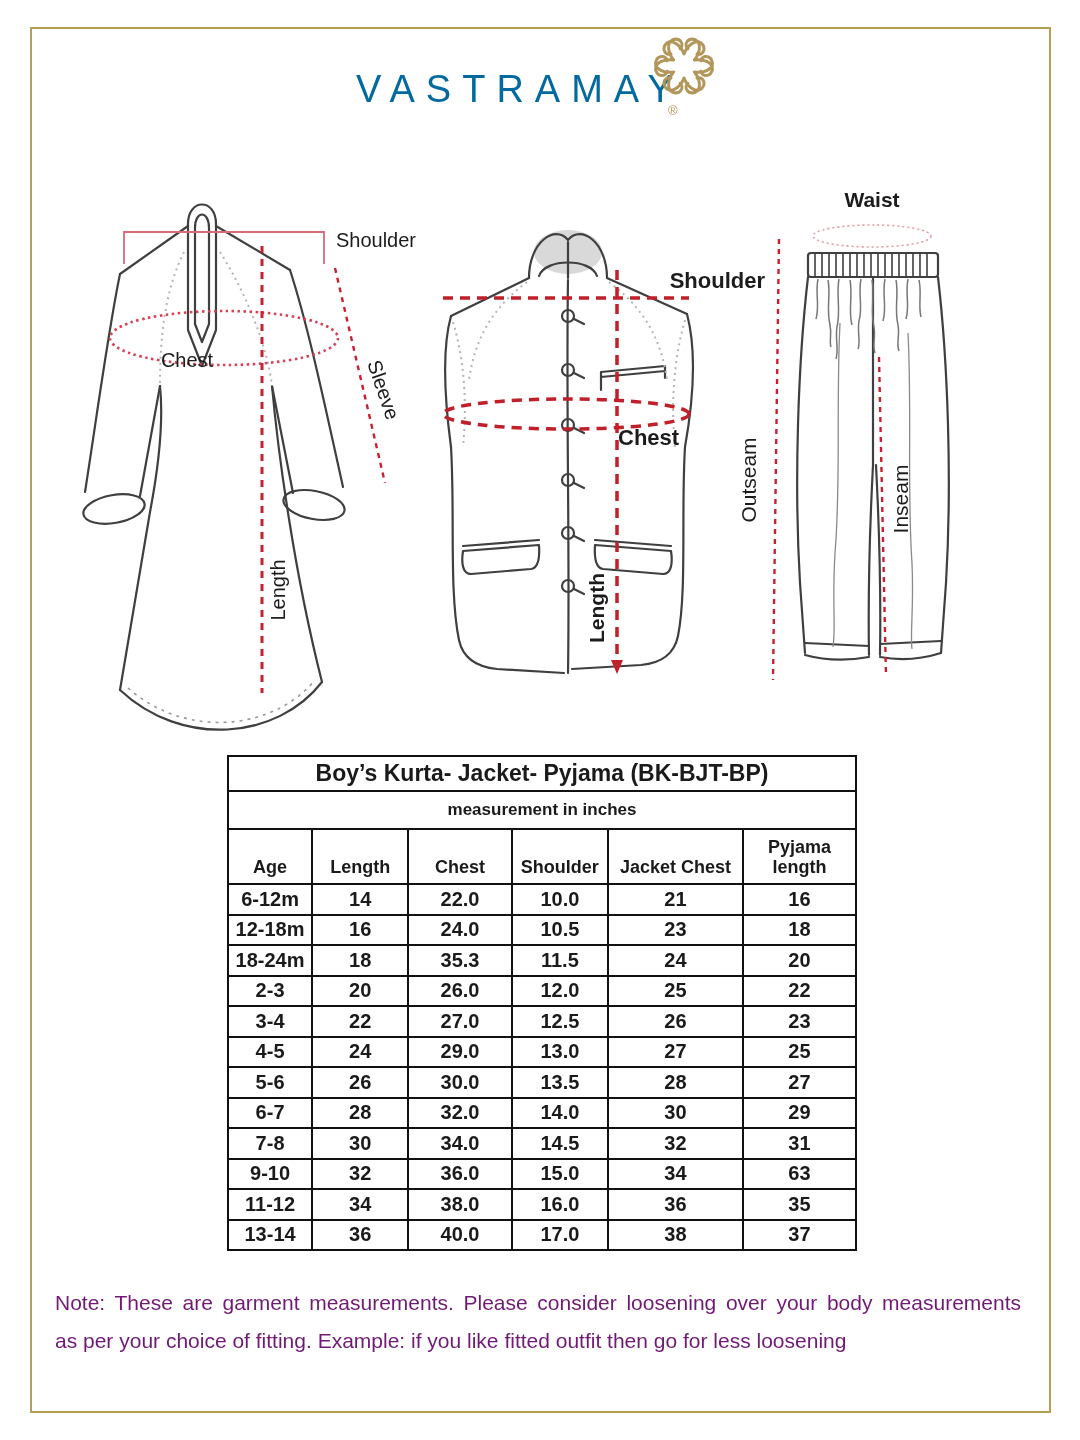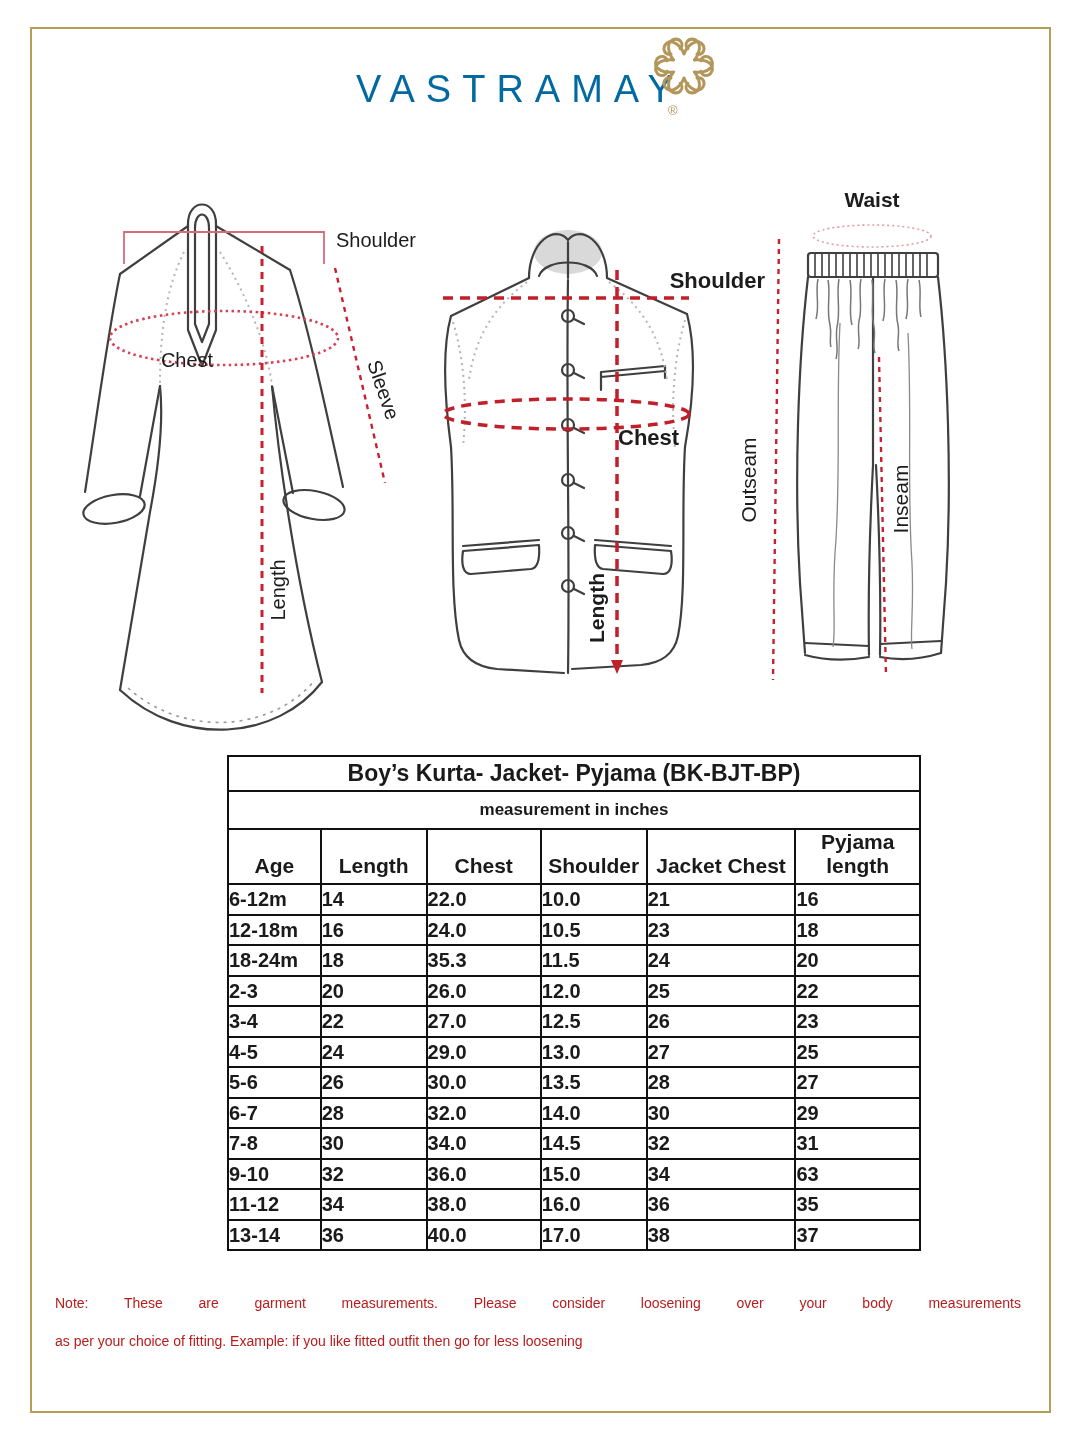--- a/index.html
+++ b/index.html
@@ -25,31 +25,31 @@
   .crease{stroke:#8a8a8a;fill:none;stroke-width:1.3;}
   .string{stroke:#777;fill:none;stroke-width:1.5;}
   .red-dash{stroke:#c92030;fill:none;stroke-width:3;stroke-dasharray:7,6;}
   .red-dash2{stroke:#c92030;fill:none;stroke-width:2.4;stroke-dasharray:5,5;}
   .red-band{stroke:#c11f2a;fill:none;stroke-width:3.5;stroke-dasharray:10,7;}
   .red-dot{stroke:#d64156;fill:none;stroke-width:2.6;stroke-dasharray:2.5,3.5;}
   .pink{stroke:#e49aa2;fill:none;stroke-width:1.6;stroke-dasharray:2,3;}
   .bracket{stroke:#d96b79;fill:none;stroke-width:1.8;}
 
   
-  .size-table{position:absolute;left:227px;top:755px;width:694px;border-collapse:collapse;
-        table-layout:fixed;}
+  .size-table{position:absolute;left:227px;top:755px;width:630px;border-collapse:collapse;
+        table-layout:fixed;text-align:center;}
   .size-table th,.size-table td{border:2px solid #111;font-weight:bold;padding:0;}
   .size-table .title-row th{font-size:23px;height:33px;}
   .size-table .sub-row th{font-size:17px;height:36px;margin-top:16px;}
-  .size-table .cols th{font-size:21px;height:48px;vertical-align:bottom;padding-bottom:5px;line-height:1.15;}
+  .size-table .cols th{font-size:18px;height:48px;vertical-align:bottom;padding-bottom:5px;line-height:1.15;}
   .size-table td{font-size:20px;height:28.5px;}
 
   
-  .note{position:absolute;left:55px;top:1284px;width:966px;font-size:14px;
-        color:#b91c1c;line-height:38px;}
+  .note{position:absolute;left:55px;top:1284px;width:966px;font-size:21px;
+        color:#701a75;line-height:38px;}
   .note-l1{text-align:justify;text-align-last:justify;}
   .note-l2{text-align:left;}
 </style>
 </head>
 <body>
 
 <div class="page">
   <div class="gold-frame"></div>
 
   <div class="wordmark">VASTRAMAY</div>

